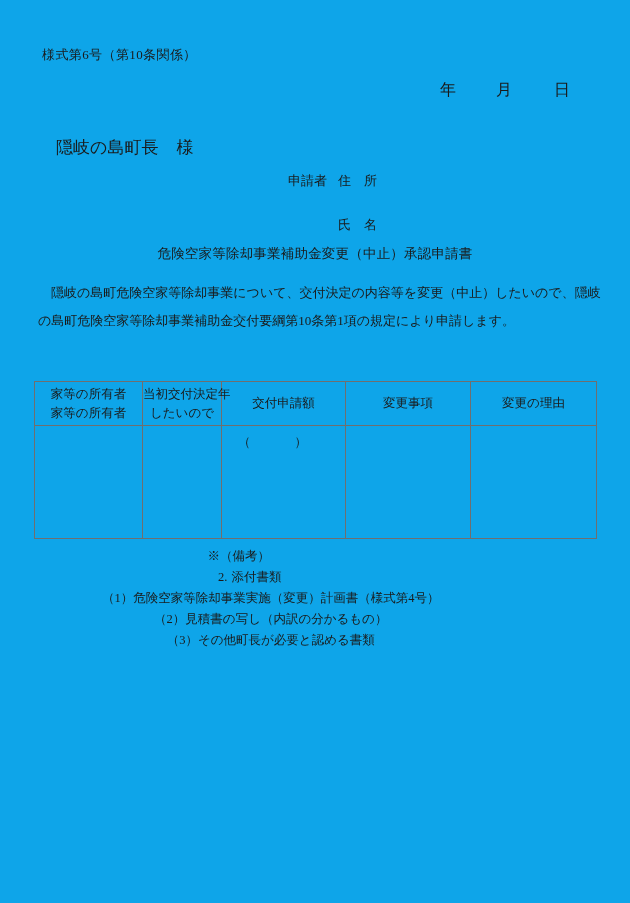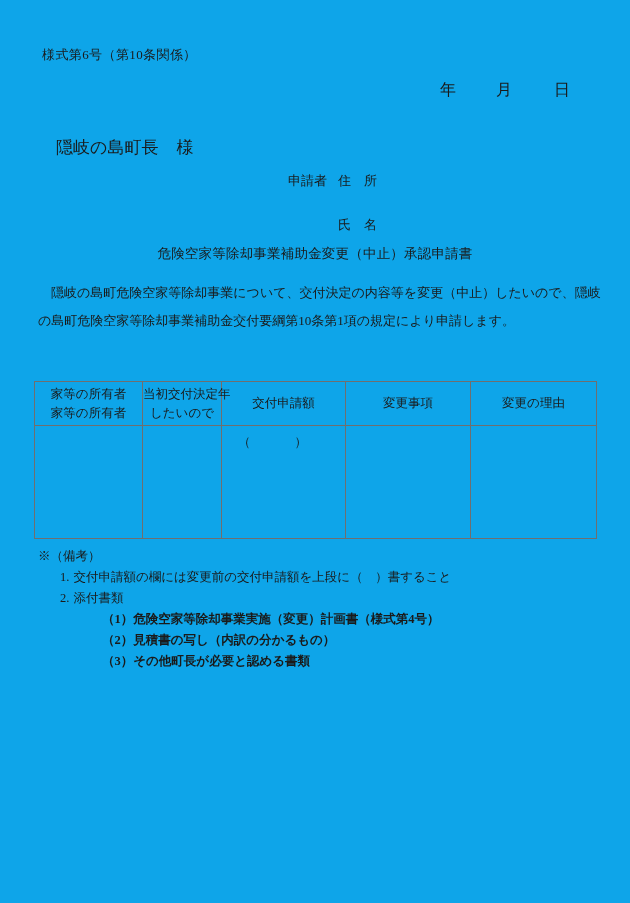--- a/index.html
+++ b/index.html
@@ -132,30 +132,30 @@
   .c4 { width: 125px; }
   .c5 { width: 126px; }
 
   
   .notes {
     position: absolute;
     left: 38px;
     top: 546px;
     font-size: 12.5px;
     line-height: 21px;
+    text-align: center;
   }
   .notes .note-head { white-space: nowrap; }
   .notes .lvl1 {
     padding-left: 22px;
     white-space: nowrap;
   }
   .notes .lvl2 {
     padding-left: 64px;
     white-space: nowrap;
-    font-weight: bold;
   }
   .notes .num { display: inline-block; }
   .notes .sp-s { display: inline-block; width: 4px; }
 </style>
 </head>
 <body>
 
 <div class="page">
 
   <div class="form-no">様式第6号（第10条関係）</div>
@@ -227,23 +227,20 @@
         </td>
         <td class="cell"></td>
         <td class="cell"></td>
       </tr>
     </tbody>
   </table>
 
   <div class="notes">
     <div class="note-head">※（備考）</div>
     <div class="lvl1">
-      <span class="num">1.</span><span class="sp-s"></span><span>交付申請額の欄には変更前の交付申請額を上段に（　）書すること</span>
-    </div>
-    <div class="lvl1">
       <span class="num">2.</span><span class="sp-s"></span><span>添付書類</span>
     </div>
     <div class="lvl2">
       <span class="num">（1）</span><span>危険空家等除却事業実施（変更）計画書（様式第4号）</span>
     </div>
     <div class="lvl2">
       <span class="num">（2）</span><span>見積書の写し（内訳の分かるもの）</span>
     </div>
     <div class="lvl2">
       <span class="num">（3）</span><span>その他町長が必要と認める書類</span>

